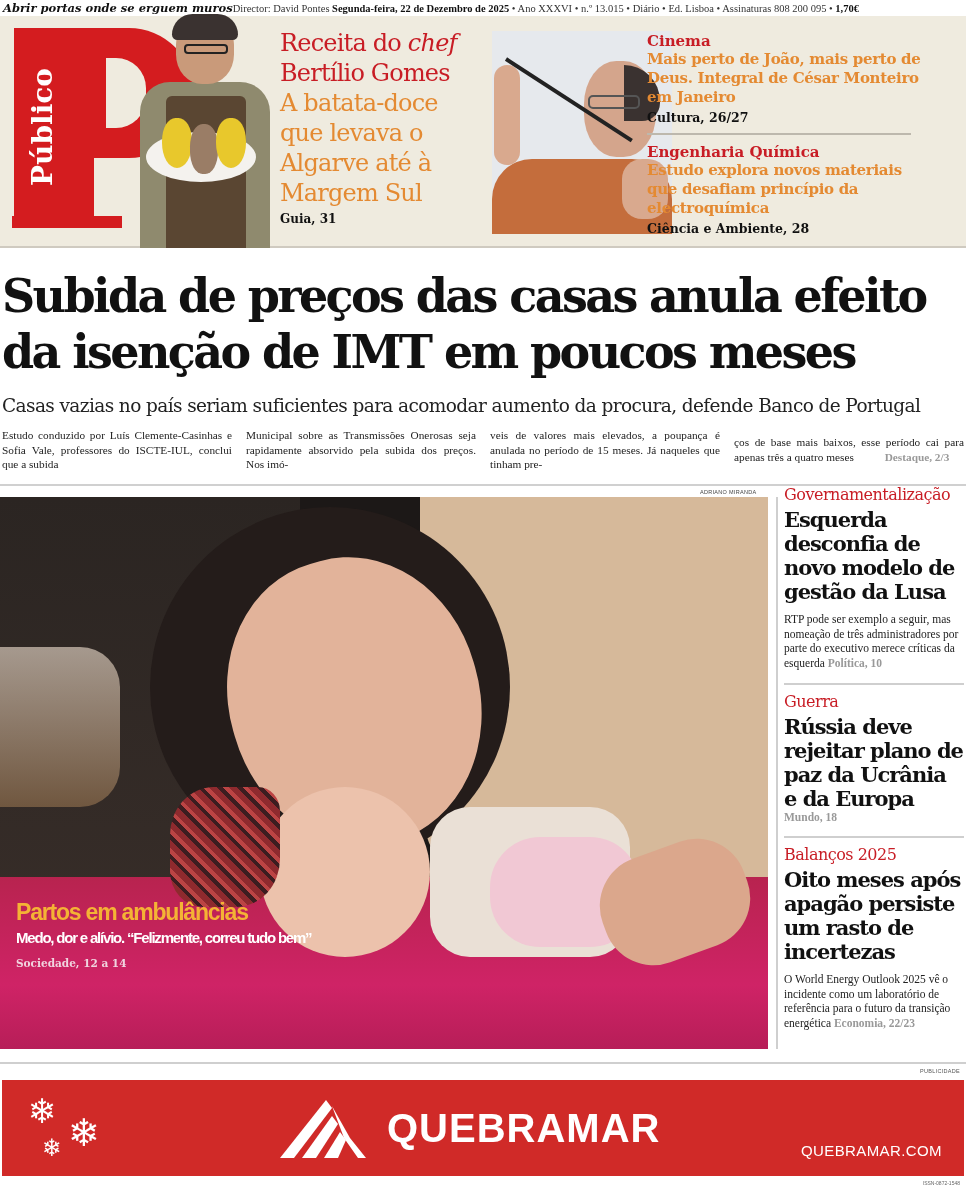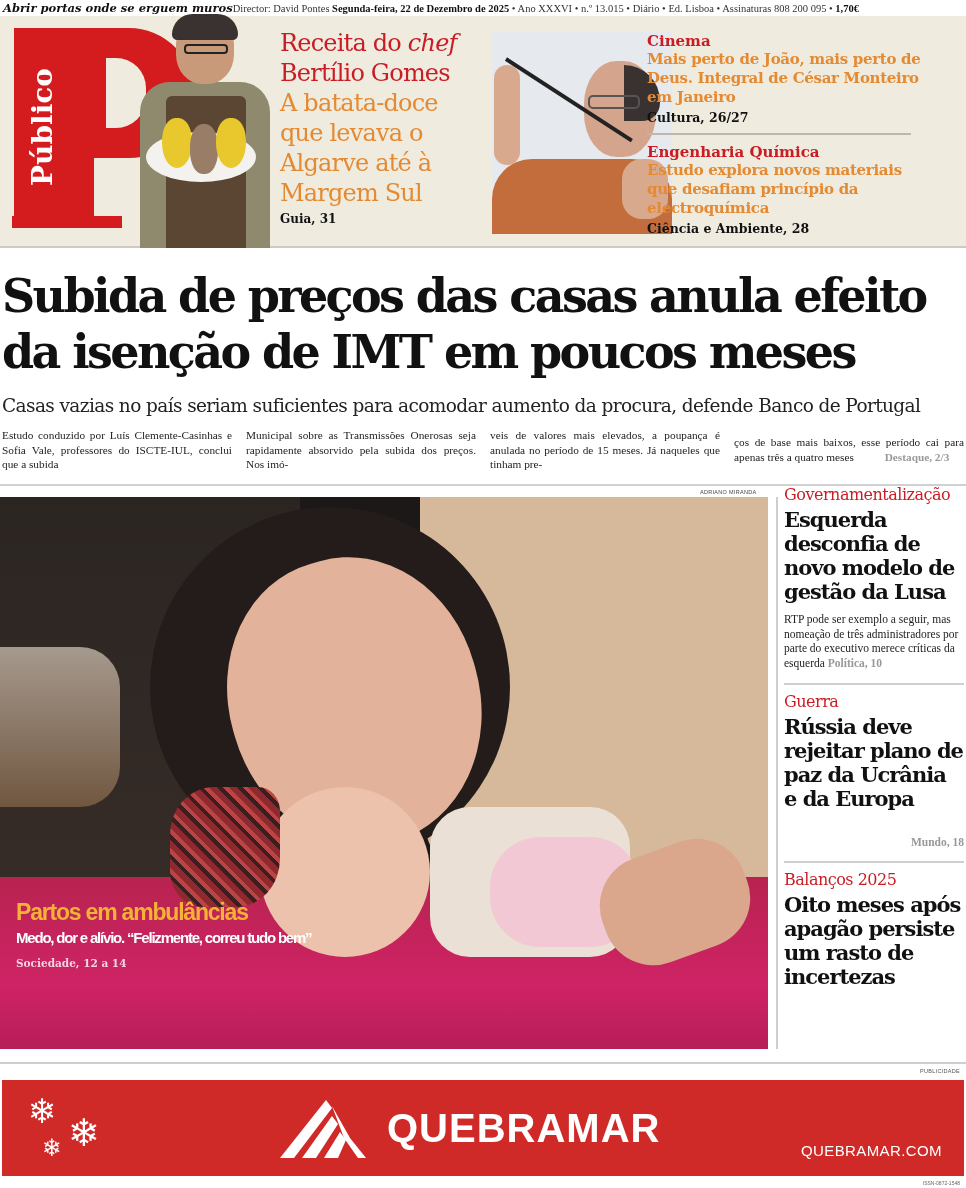--- a/index.html
+++ b/index.html
@@ -85,21 +85,21 @@
   .photo-caption .ref { color: #f0d4df; font-family: "DejaVu Serif", serif; font-weight: bold; font-size: 10.5px; margin-top: 6px; }
 
   
   .side-line { position: absolute; left: 776px; top: 497px; width: 2px; height: 552px; background: #cfcfcf; }
   .sidebar { position: absolute; left: 784px; top: 484px; width: 180px; font-family: "DejaVu Serif", serif; }
   .sb-item { padding-bottom: 9px; }
   .sb-item .cat { color: #c81d25; font-size: 16px; line-height: 22px; letter-spacing: -0.5px; white-space: nowrap; }
   .sb-item .ttl { color: #111; font-weight: bold; font-size: 21px; line-height: 24px; letter-spacing: -1px; margin-top: 2px; }
   .sb-item .txt { color: #222; font-family: "Liberation Serif", serif; font-size: 11.5px; line-height: 14.5px; margin-top: 8px; }
   .sb-item .ref { color: #999; font-weight: bold; font-family: "Liberation Serif", serif; font-size: 11.5px; }
-  .sb-item .ref-solo { display: block; margin-top: 25px; text-align: right; }
+  .sb-item .ref-solo { display: block; margin-top: 0; }
   .sb-sep { height: 2px; background: #cfcfcf; margin: 4px 0 6px; }
 
   .rule-bottom { position: absolute; left: 0; top: 1062px; width: 966px; height: 2px; background: #cfcfcf; }
   .pub-label { position: absolute; right: 6px; top: 1068px; font-family: "Liberation Sans", sans-serif; font-size: 5.5px; color: #555; letter-spacing: 0.3px; }
 
   
   .ad { position: absolute; left: 2px; top: 1080px; width: 962px; height: 96px; background: #d02a28; overflow: hidden; }
   .snow { position: absolute; color: #fff; font-family: "DejaVu Sans", sans-serif; line-height: 1; }
   .ad-logo-mark { position: absolute; left: 278px; top: 18px; width: 90px; height: 60px; }
   .ad-brand { position: absolute; left: 385px; top: 22px; color: #fff; font-family: Liberation Sans, sans-serif; font-weight: bold; font-size: 40px; letter-spacing: 1px; line-height: 52px; }
@@ -214,20 +214,21 @@
   <div class="sb-sep"></div>
   <div class="sb-item">
     <div class="cat">Guerra</div>
     <div class="ttl">Rússia deve rejeitar plano de paz da Ucrânia e da Europa</div>
     <span class="ref ref-solo">Mundo, 18</span>
   </div>
   <div class="sb-sep"></div>
   <div class="sb-item">
     <div class="cat">Balanços 2025</div>
     <div class="ttl">Oito meses após apagão persiste um rasto de incertezas</div>
+    <div class="txt"><span>O World Energy Outlook 2025 vê o incidente como um laboratório de referência para o futuro da transição energética</span> <span class="ref">Economia, 22/23</span></div>
   </div>
 </div>
 
 <div class="rule-bottom"></div>
 <div class="pub-label">PUBLICIDADE</div>
 
 <div class="ad">
   <span class="snow" style="left:26px;top:14px;font-size:34px;">❄</span>
   <span class="snow" style="left:66px;top:34px;font-size:38px;">❄</span>
   <span class="snow" style="left:40px;top:56px;font-size:24px;">❄</span>

